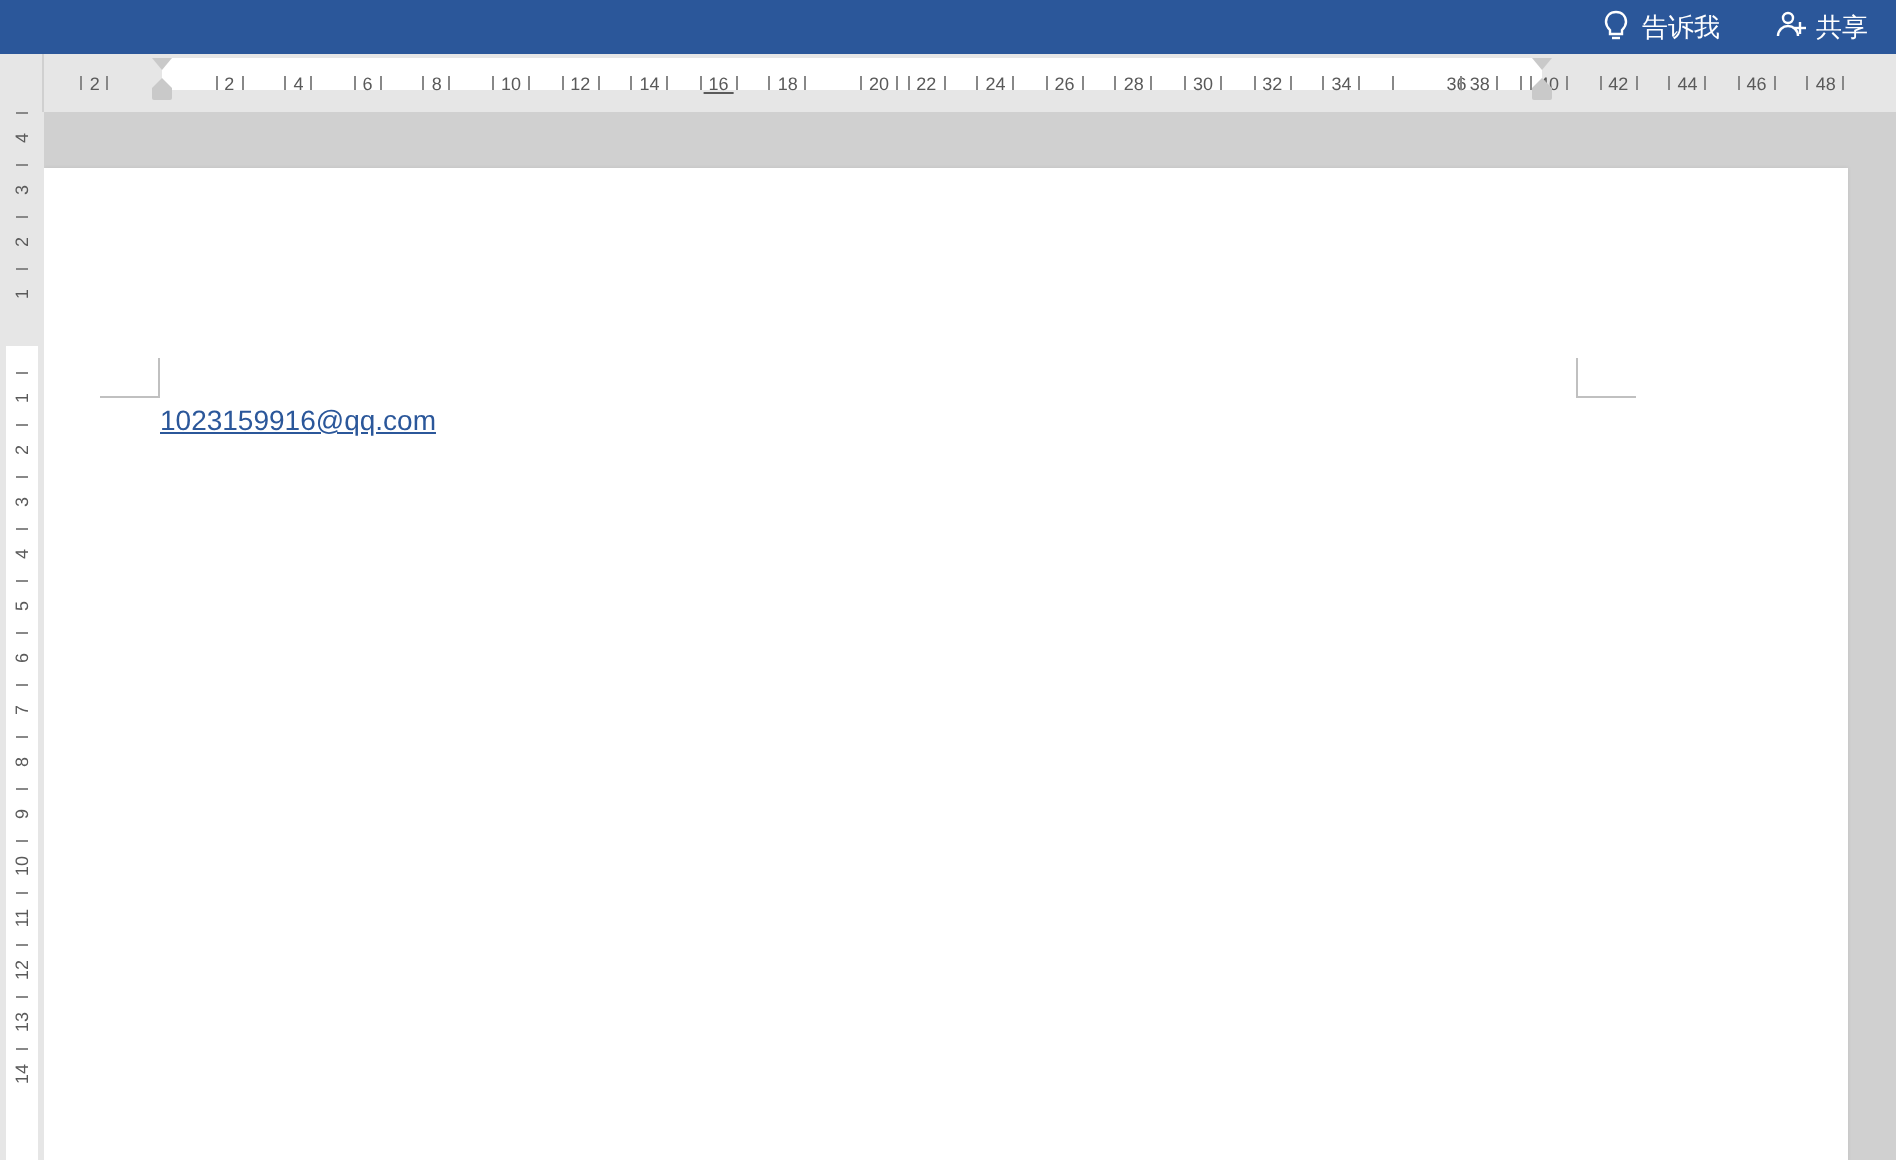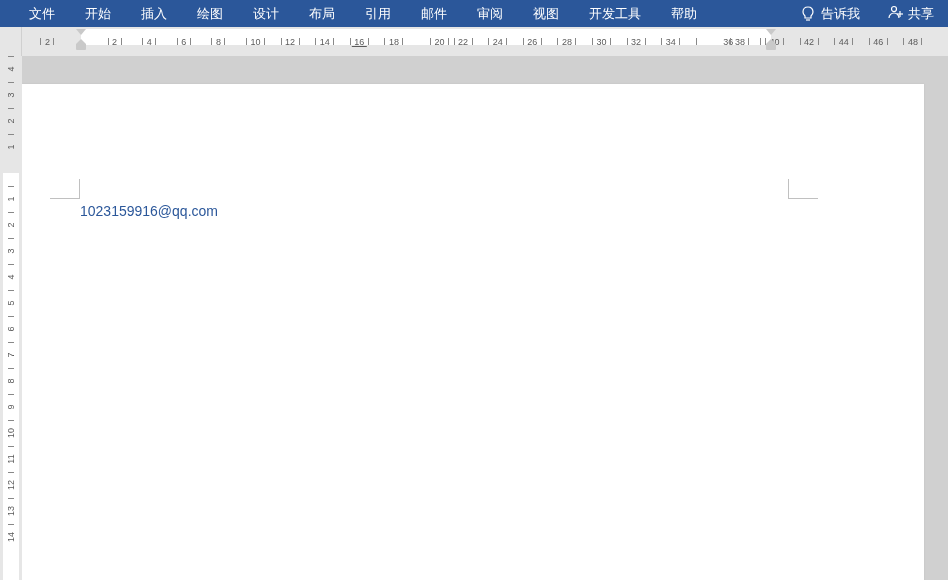--- a/index.html
+++ b/index.html
@@ -34,21 +34,20 @@
   }
   .ribbon-right {
     display: flex;
     align-items: center;
     position: absolute;
     right: 0;
     height: 100%;
   }
   .tell-me {
     display: flex;
-    align-items: center;
     gap: 6px;
     padding: 0 14px;
     cursor: pointer;
   }
   .bulb-icon svg { display: block; }
   .share-btn {
     display: flex;
     align-items: center;
     gap: 4px;
     padding: 0 14px;
@@ -165,53 +164,40 @@
   .page-margin-mark.tr { top: 95px; right: 106px; border-left:1px solid #c0c0c0; border-bottom:1px solid #c0c0c0;}
 
   .doc-content {
     position: absolute;
     top: 118px;
     left: 58px;
   }
   .email-link {
     color: #2b579a;
     font-size: 14px;
+    text-decoration: underline;
     cursor: pointer;
   }
 
   
   .v-ruler .num {
     position:absolute;
     left:0; width:100%;
     font-size:9px; color:#5a5a5a;
     text-align:center;
     transform:rotate(-90deg);
   }
   .v-ruler .dash{
     position:absolute; left:8px; width:6px; height:1px; background:#888;
   }
 </style>
 </head>
 <body>
 
 <div class="ribbon">
-  <div class="ribbon-tabs">
-    <div class="ribbon-tab">文件</div>
-    <div class="ribbon-tab">开始</div>
-    <div class="ribbon-tab">插入</div>
-    <div class="ribbon-tab">绘图</div>
-    <div class="ribbon-tab">设计</div>
-    <div class="ribbon-tab">布局</div>
-    <div class="ribbon-tab">引用</div>
-    <div class="ribbon-tab">邮件</div>
-    <div class="ribbon-tab">审阅</div>
-    <div class="ribbon-tab">视图</div>
-    <div class="ribbon-tab">开发工具</div>
-    <div class="ribbon-tab">帮助</div>
-  </div>
   <div class="ribbon-right">
     <div class="tell-me">
       <span class="bulb-icon">
         <svg width="14" height="16" viewBox="0 0 14 16">
             <path d="M7 1C4 1 2 3 2 6c0 2 1 3 2 4v2h6v-2c1-1 2-2 2-4 0-3-2-5-5-5z" fill="none" stroke="#fff" stroke-width="1.2"></path>
             <line x1="5" y1="14" x2="9" y2="14" stroke="#fff" stroke-width="1.2"></line>
           </svg>
       </span>
       <span>告诉我</span>
     </div>

